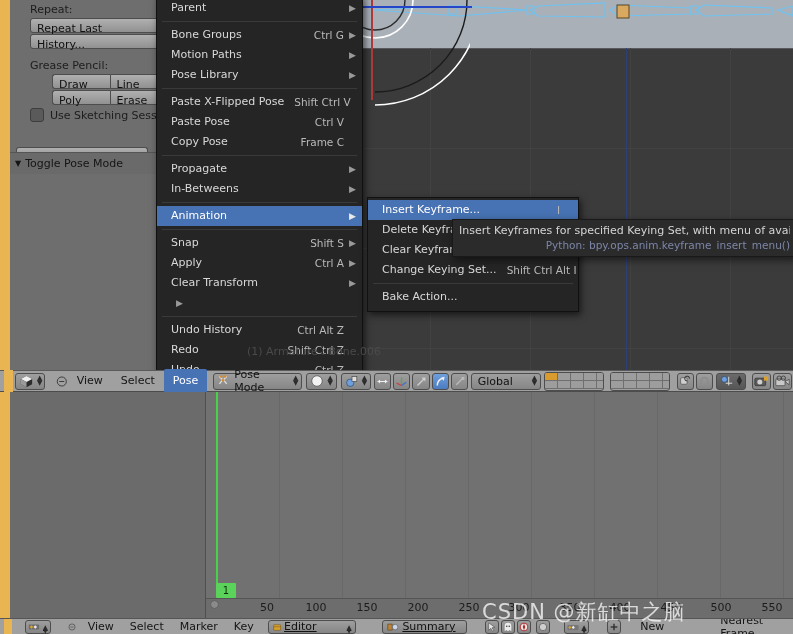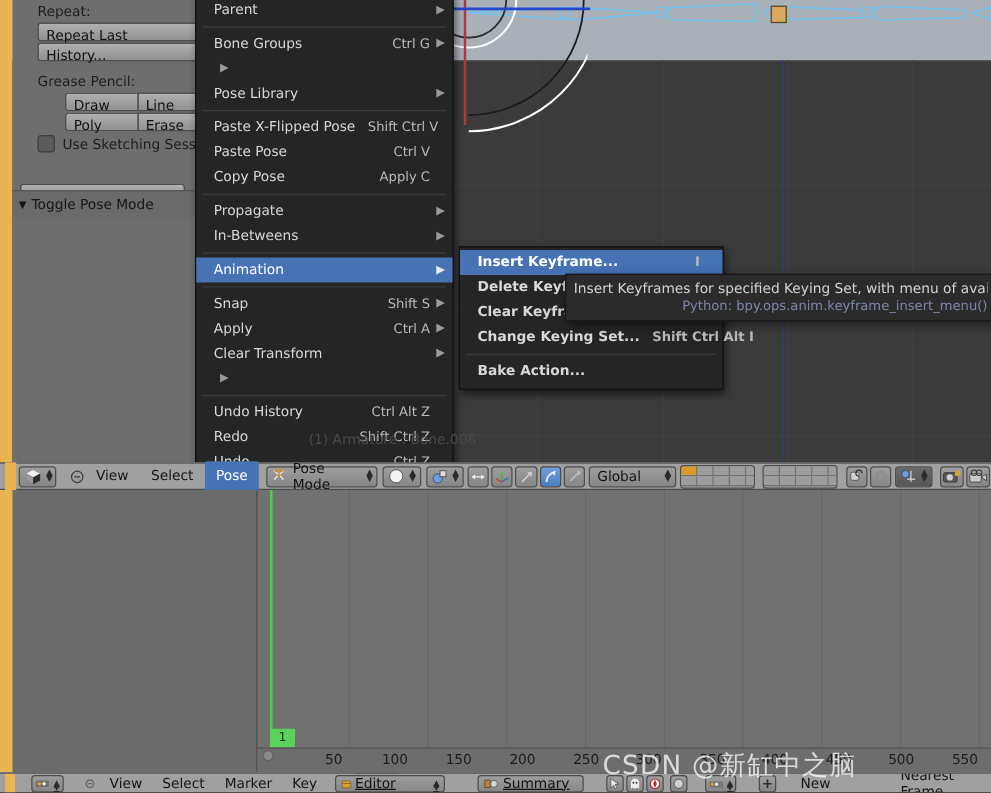--- a/index.html
+++ b/index.html
@@ -49,21 +49,21 @@
       padding:0 6px 0 14px;color:#d8d8d8;font-size:11px;white-space:nowrap;position:relative;}
   .mi .lbl{flex:1;}
   .mi .sc{color:#b9b9b9;font-size:10.5px;padding-left:10px;}
   .mi .arw{width:12px;text-align:right;color:#9a9a9a;font-size:9px;}
   .mi.sel{background:#4772b3;color:#fff;}
   .mi.sel .arw{color:#e9e9e9;}
   .msep{height:1px;background:#3a3a3a;margin:3px 5px;}
 
   #menu-sub{left:367px;top:197px;width:210px;background:#252525;
             border:1px solid #111;box-shadow:2px 3px 7px rgba(0,0,0,.6);
-            padding:2px 0 4px 0;font-weight:bold;}
+            padding:2px 0 4px 0;}
 
   #ghost-text{left:247px;top:345px;color:#4a4a4a;font-size:11px;}
 
   
   #tooltip{left:452px;top:219px;width:345px;background:#2b2b2b;
            border:1px solid #191919;padding:4px 6px 5px 6px;box-sizing:border-box;
            box-shadow:2px 3px 8px rgba(0,0,0,.55);}
   #tt-desc{color:#d4d4d4;font-size:11px;white-space:nowrap;overflow:hidden;}
   #tt-py{color:#7d86a8;font-size:10.5px;text-align:right;white-space:nowrap;
          overflow:hidden;margin-top:2px;}
@@ -208,40 +208,41 @@
       <span class="lbl">Parent</span>
       <span class="arw">▶</span>
     </div>
     <div class="msep"></div>
     <div class="mi">
       <span class="lbl">Bone Groups</span>
       <span class="sc">Ctrl G</span>
       <span class="arw">▶</span>
     </div>
     <div class="mi">
+      <span class="lbl">Motion Paths</span>
       <span class="arw">▶</span>
     </div>
     <div class="mi">
       <span class="lbl">Pose Library</span>
       <span class="arw">▶</span>
     </div>
     <div class="msep"></div>
     <div class="mi">
       <span class="lbl">Paste X-Flipped Pose</span>
       <span class="sc">Shift Ctrl V</span>
       <span class="arw"></span>
     </div>
     <div class="mi">
       <span class="lbl">Paste Pose</span>
       <span class="sc">Ctrl V</span>
       <span class="arw"></span>
     </div>
     <div class="mi">
       <span class="lbl">Copy Pose</span>
-      <span class="sc">Apply C</span>
+      <span class="sc">Frame C</span>
       <span class="arw"></span>
     </div>
     <div class="msep"></div>
     <div class="mi">
       <span class="lbl">Propagate</span>
       <span class="arw">▶</span>
     </div>
     <div class="mi">
       <span class="lbl">In-Betweens</span>
       <span class="arw">▶</span>

